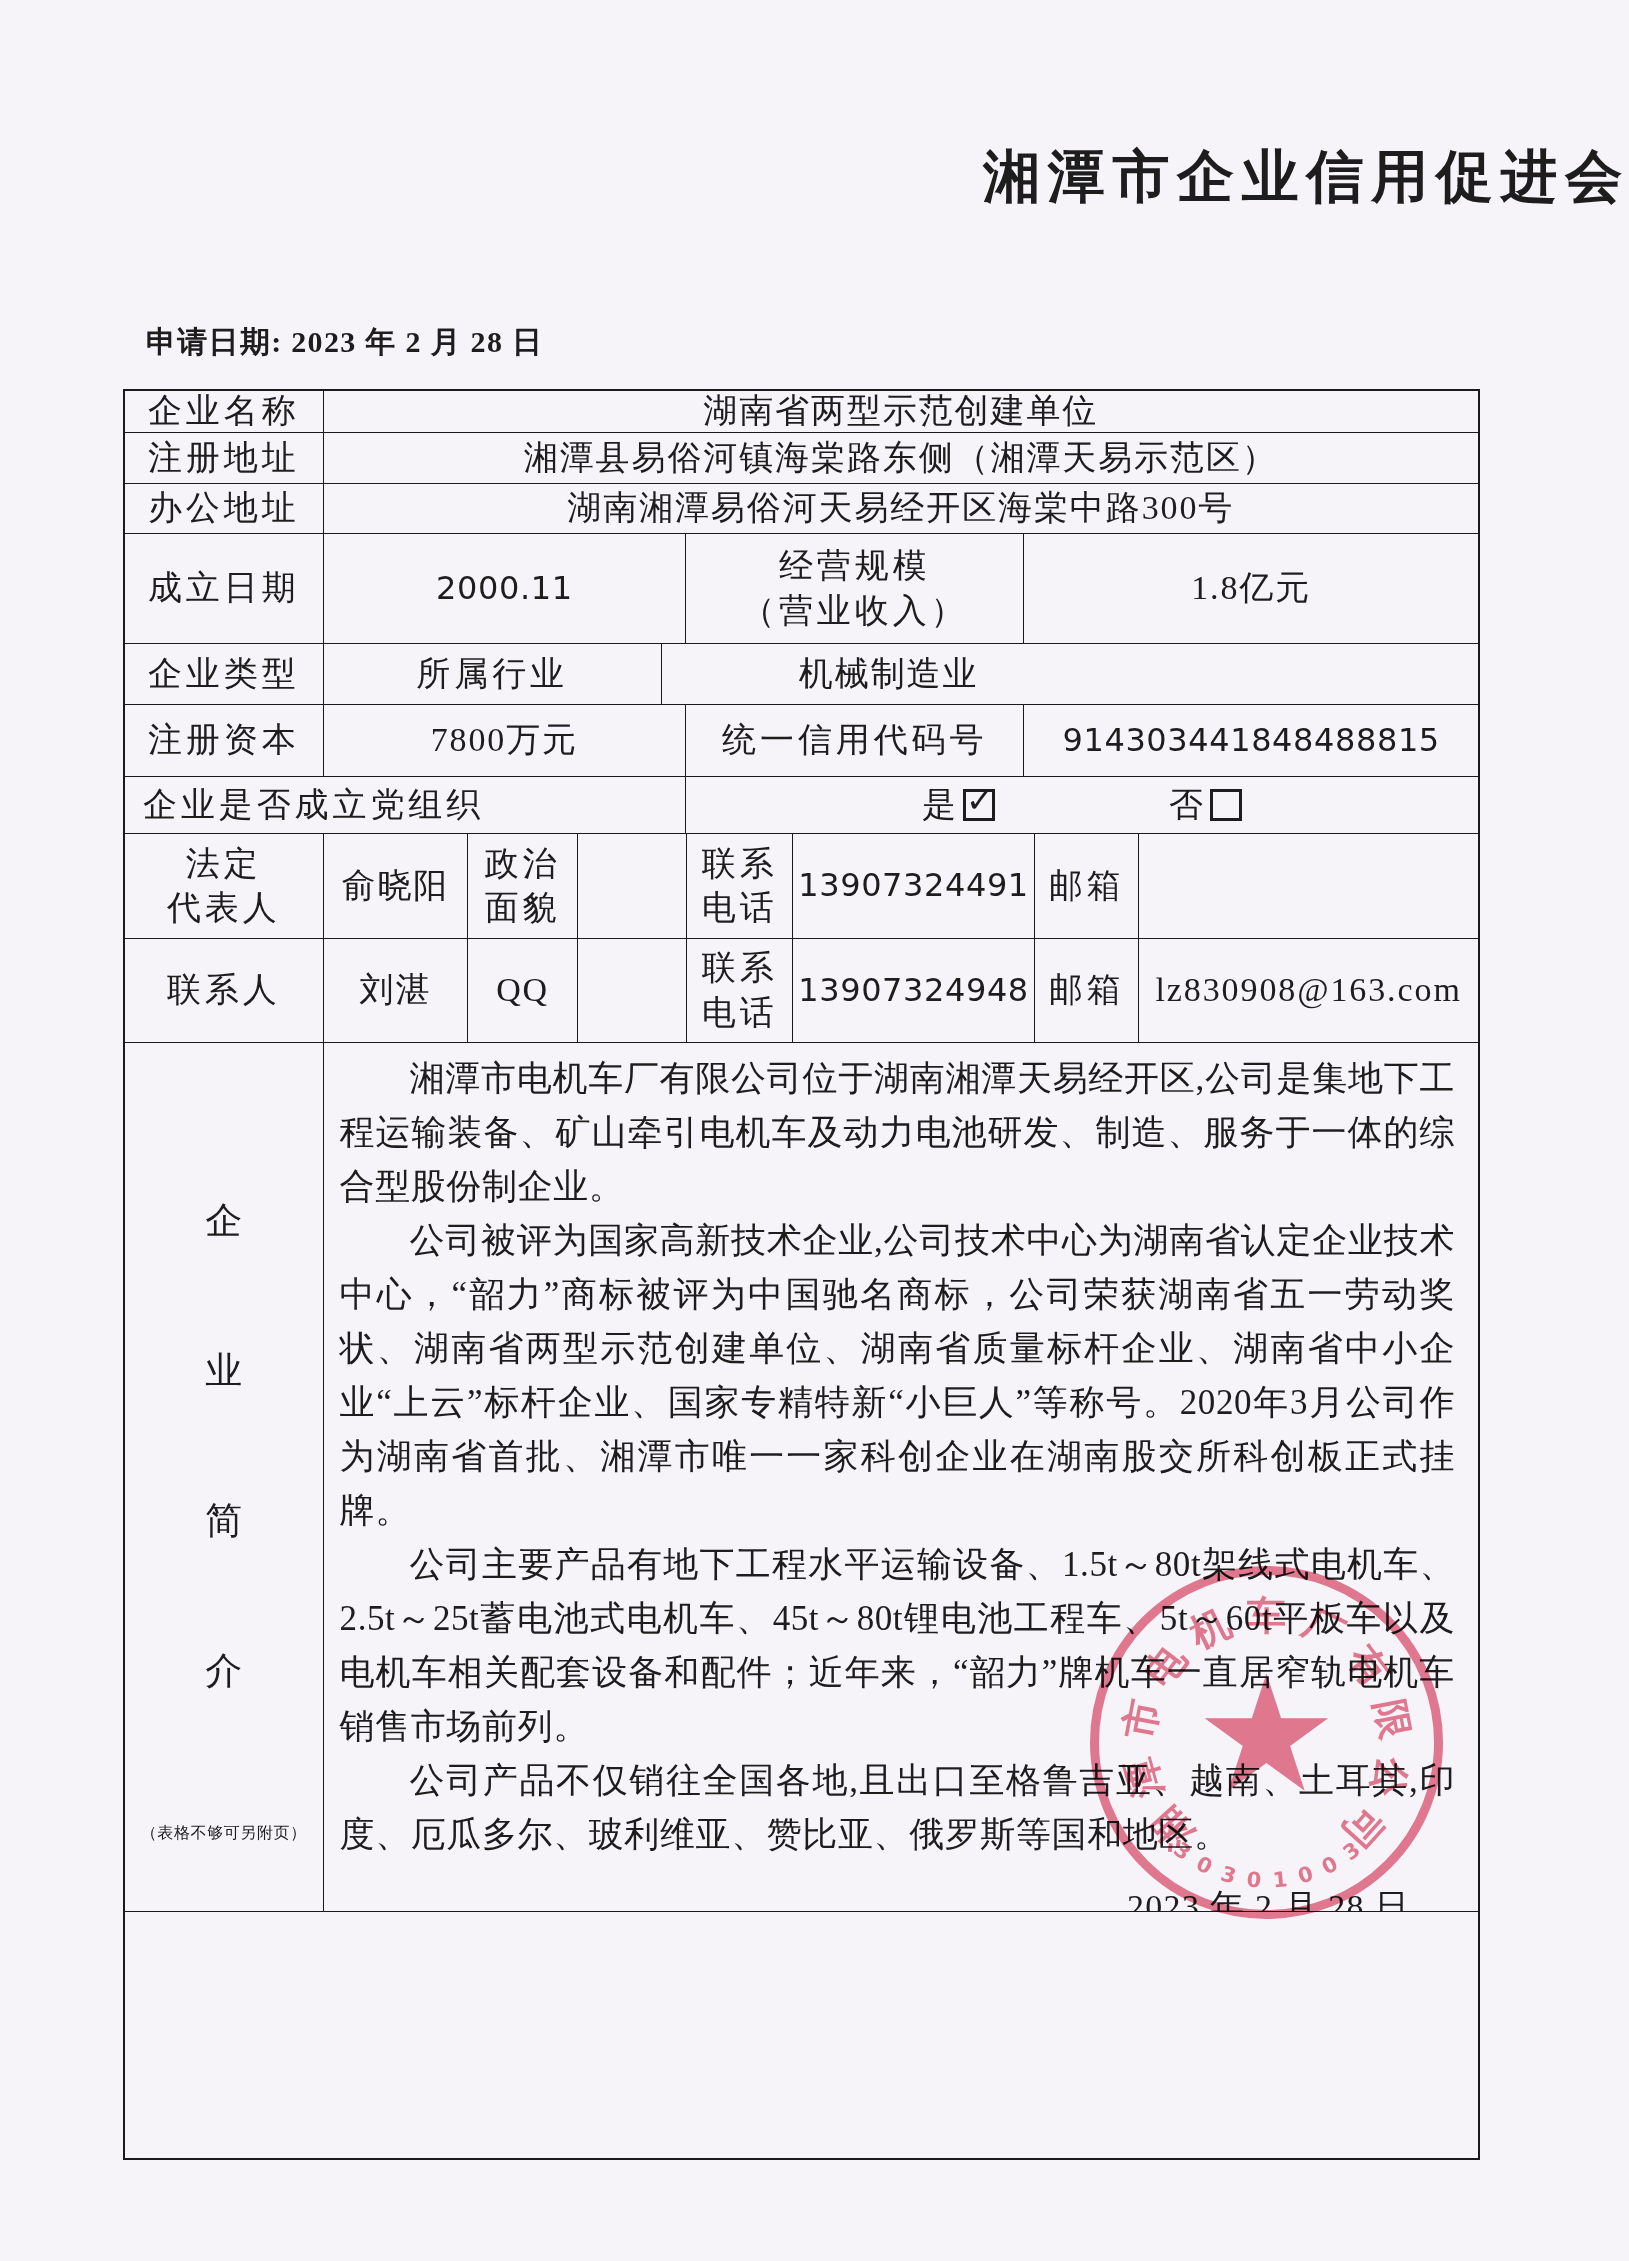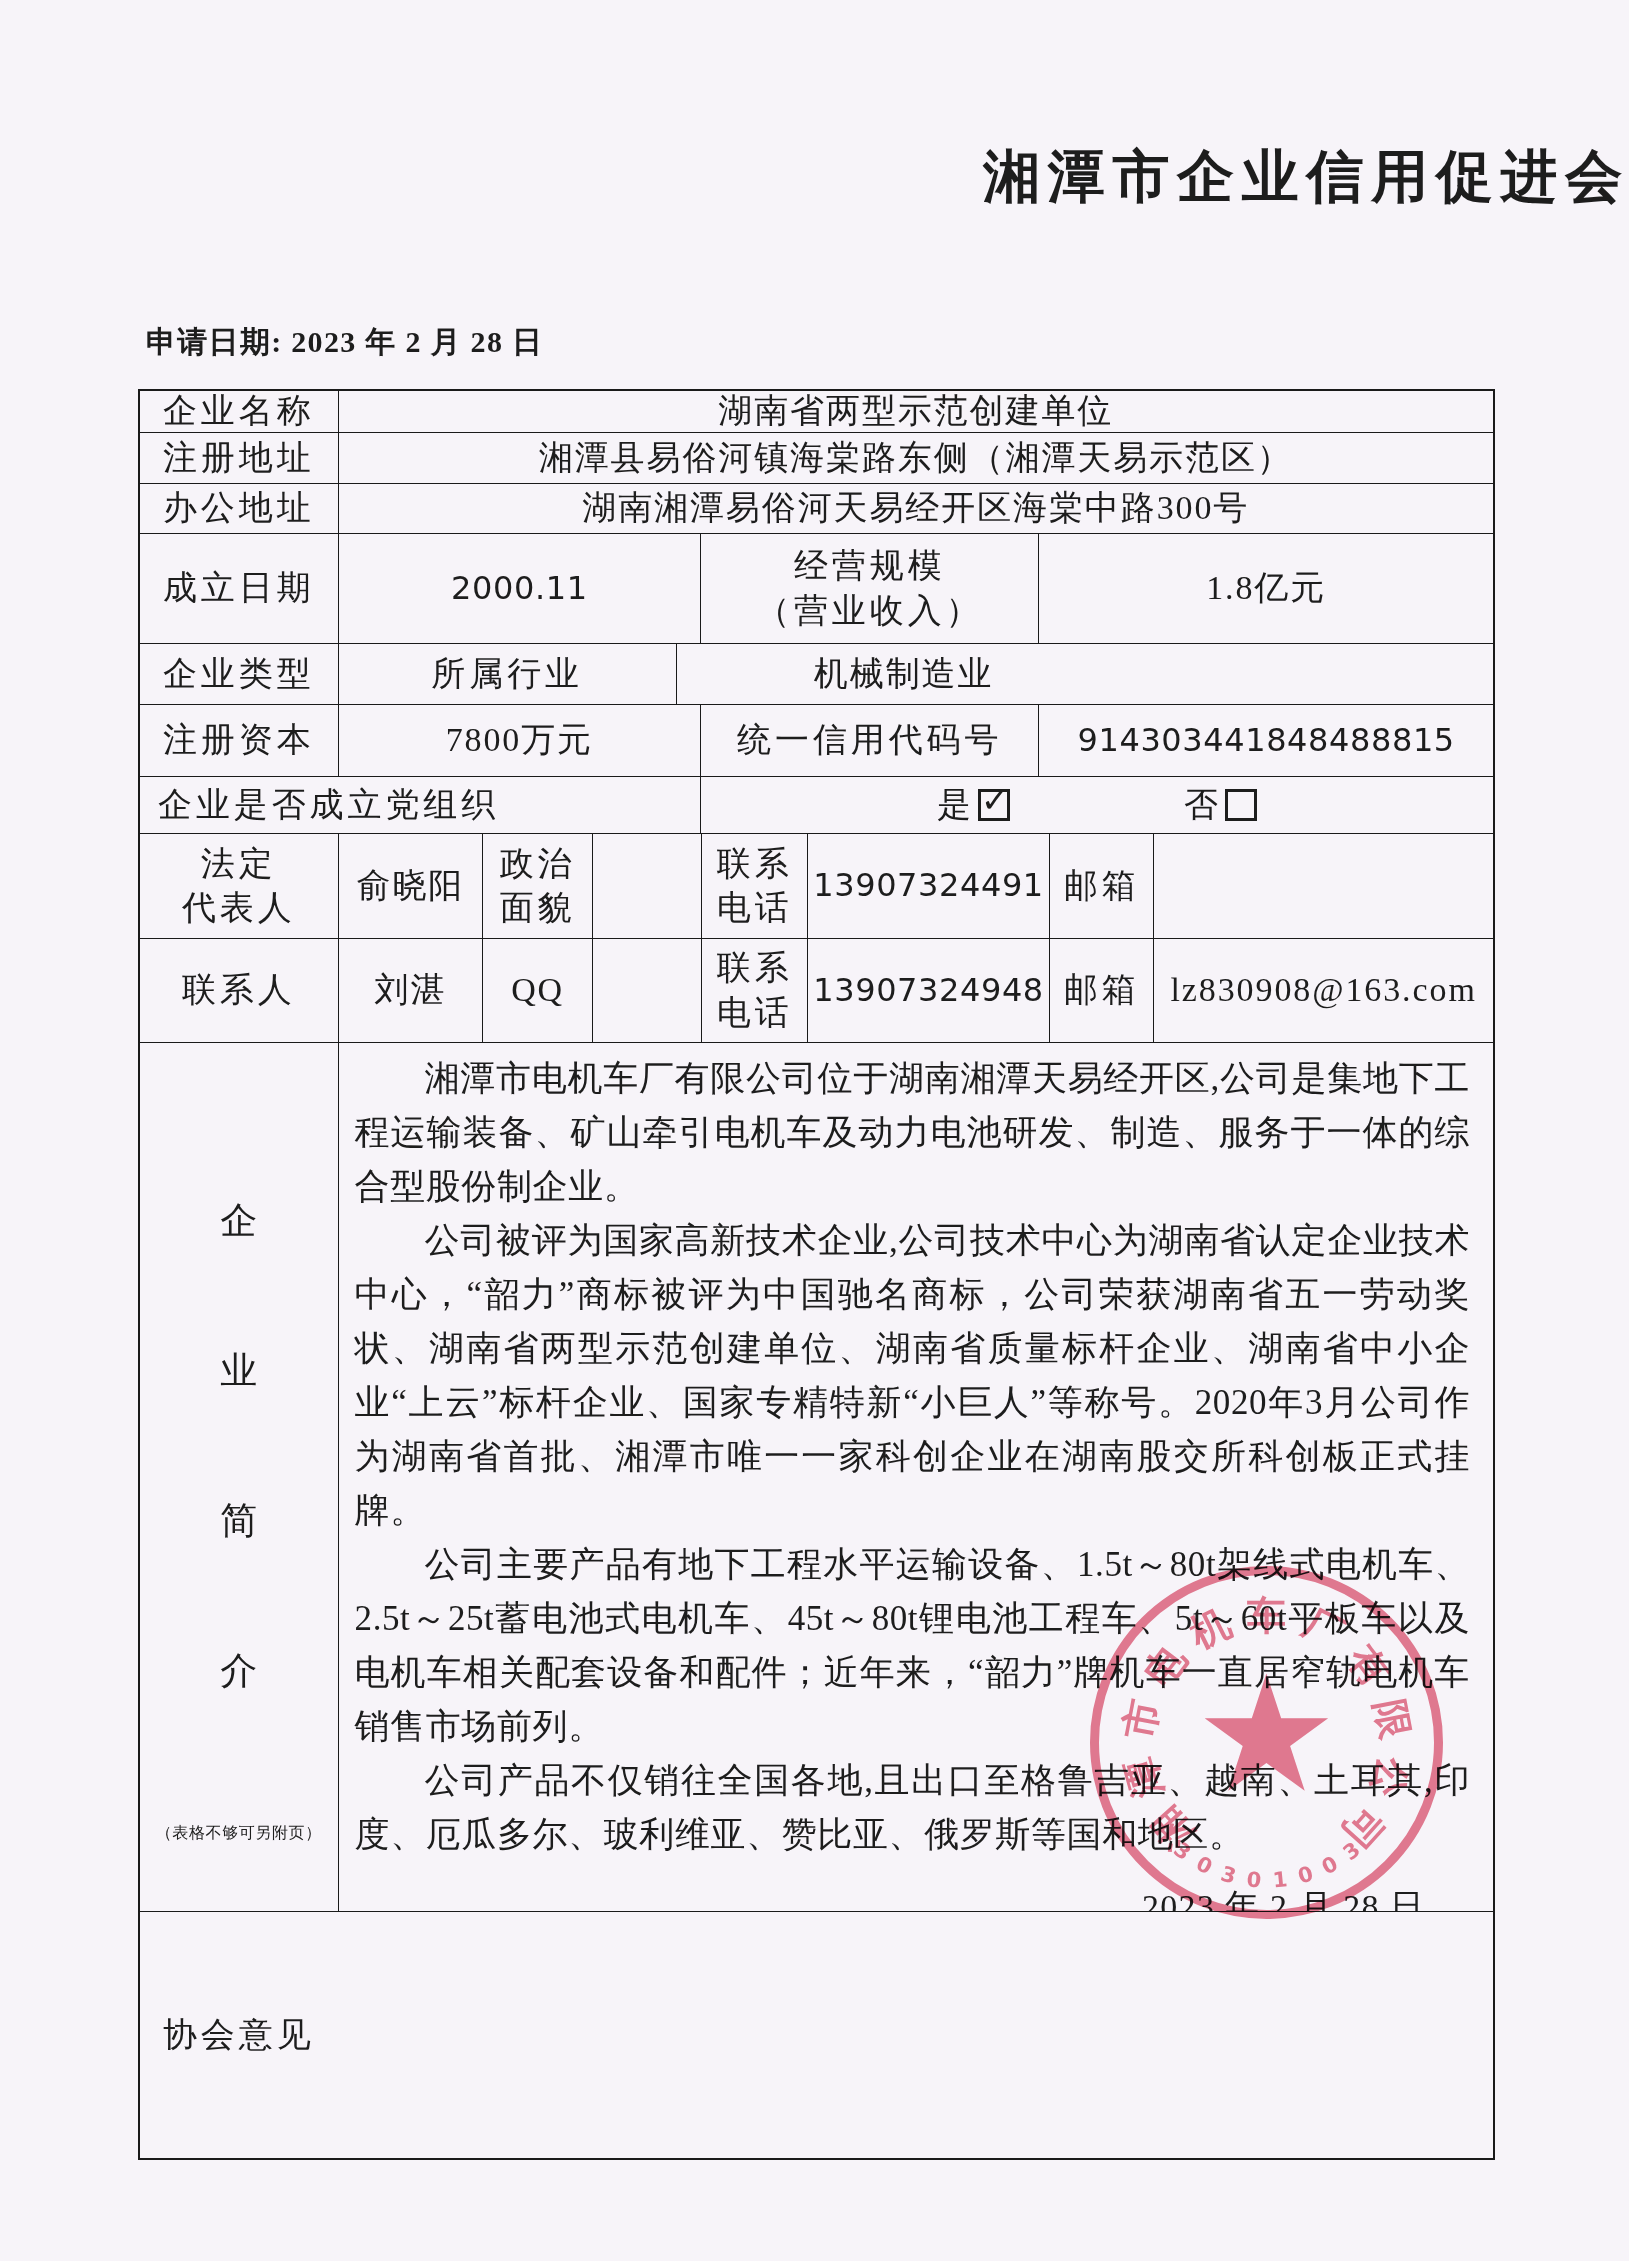--- a/index.html
+++ b/index.html
@@ -13,21 +13,21 @@
   .page{
     position:relative;width:1630px;height:2261px;background:var(--paper);
     overflow:hidden;margin:0 auto;
   }
   
   .title-block{position:absolute;top:141px;left:0;width:100%;text-align:right;}
   .title-line{font-size:57px;font-weight:700;letter-spacing:7.7px;line-height:72px;}
   .apply-date{position:absolute;top:322px;left:146px;font-size:30px;font-weight:600;letter-spacing:1.3px;}
   
   .form-table{
-    position:absolute;left:138px;top:389px;width:1357px;
+    position:absolute;left:123px;top:389px;width:1357px;
     border:2.6px solid var(--line);box-sizing:border-box;background:transparent;
   }
   .row{display:flex;border-top:1.9px solid var(--line);box-sizing:border-box;}
   .row:first-child{border-top:none;}
   .cell{
     border-left:1.9px solid var(--line);box-sizing:border-box;
     display:flex;align-items:center;justify-content:center;
     font-size:34px;letter-spacing:1.9px;line-height:1.3;text-align:center;
     overflow:hidden;position:relative;
   }
@@ -195,21 +195,20 @@
       <div class="cell cB profile-body">
         <p>湘潭市电机车厂有限公司位于湖南湘潭天易经开区,公司是集地下工程运输装备、矿山牵引电机车及动力电池研发、制造、服务于一体的综合型股份制企业。</p>
         <p>公司被评为国家高新技术企业,公司技术中心为湖南省认定企业技术中心，“韶力”商标被评为中国驰名商标，公司荣获湖南省五一劳动奖状、湖南省两型示范创建单位、湖南省质量标杆企业、湖南省中小企业“上云”标杆企业、国家专精特新“小巨人”等称号。2020年3月公司作为湖南省首批、湘潭市唯一一家科创企业在湖南股交所科创板正式挂牌。</p>
         <p>公司主要产品有地下工程水平运输设备、1.5t～80t架线式电机车、2.5t～25t蓄电池式电机车、45t～80t锂电池工程车、5t～60t平板车以及电机车相关配套设备和配件；近年来，“韶力”牌机车一直居窄轨电机车销售市场前列。</p>
         <p>公司产品不仅销往全国各地,且出口至格鲁吉亚、越南、土耳其,印度、厄瓜多尔、玻利维亚、赞比亚、俄罗斯等国和地区。</p>
         <div class="sign-date">2023 年 2 月 28 日</div>
       </div>
     </div>
 
     <div class="row r11">
-      <div class="cell cA opinion-label">协会意见</div>
     </div>
 
   </div>
 
   <div class="seal">
     <span class="seal-star">★</span>
   <span class="seal-char" style="transform: translate(-50%, -50%) rotate(-132deg) translateY(-128px);">湘</span>
       <span class="seal-char" style="transform: translate(-50%, -50%) rotate(-105.6deg) translateY(-128px);">潭</span>
       <span class="seal-char" style="transform: translate(-50%, -50%) rotate(-79.2deg) translateY(-128px);">市</span>
       <span class="seal-char" style="transform: translate(-50%, -50%) rotate(-52.8deg) translateY(-128px);">电</span>

